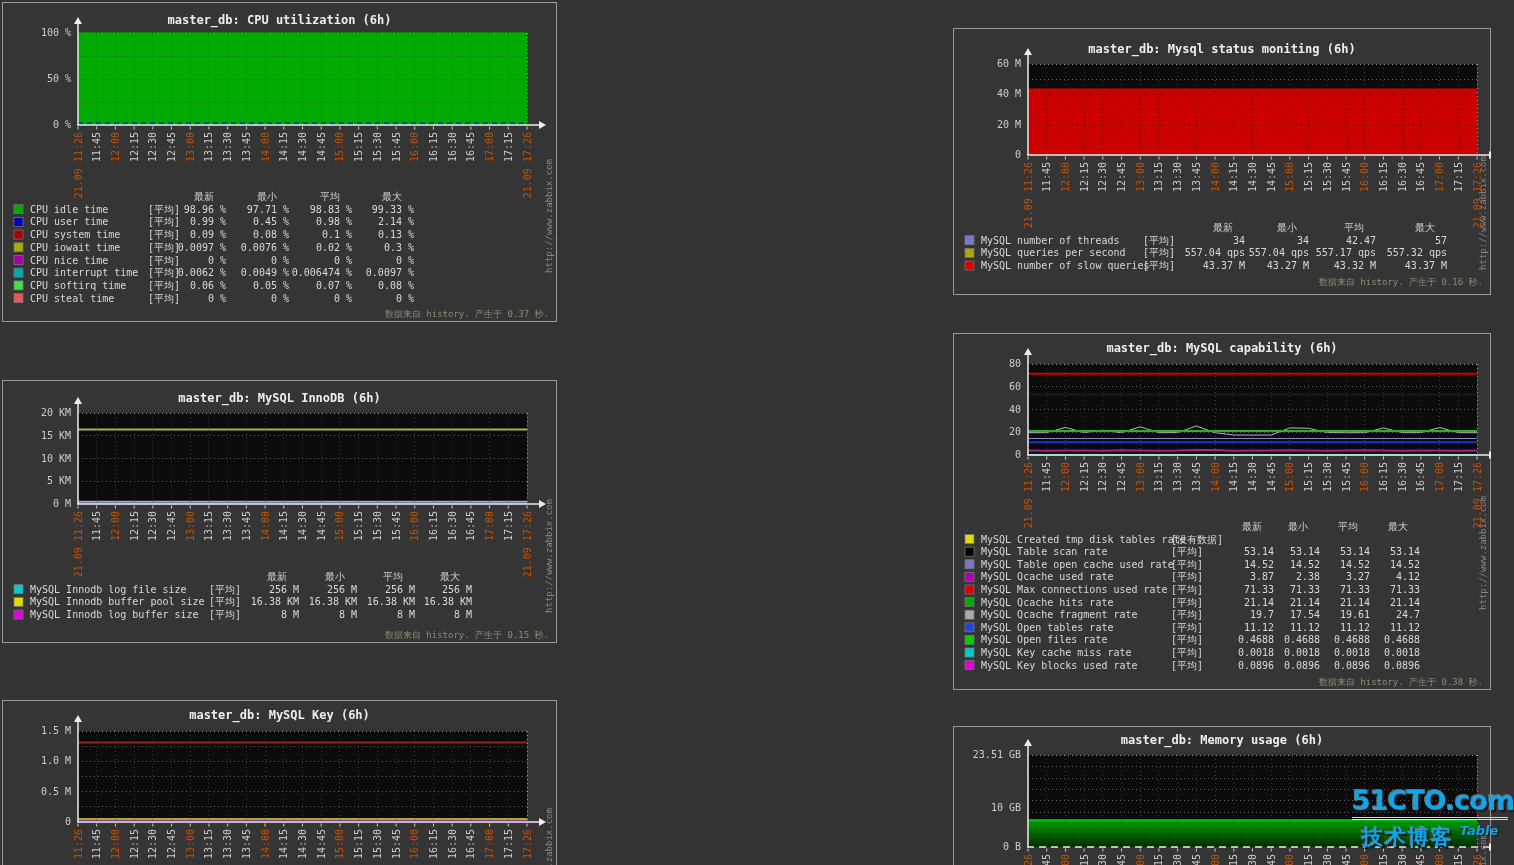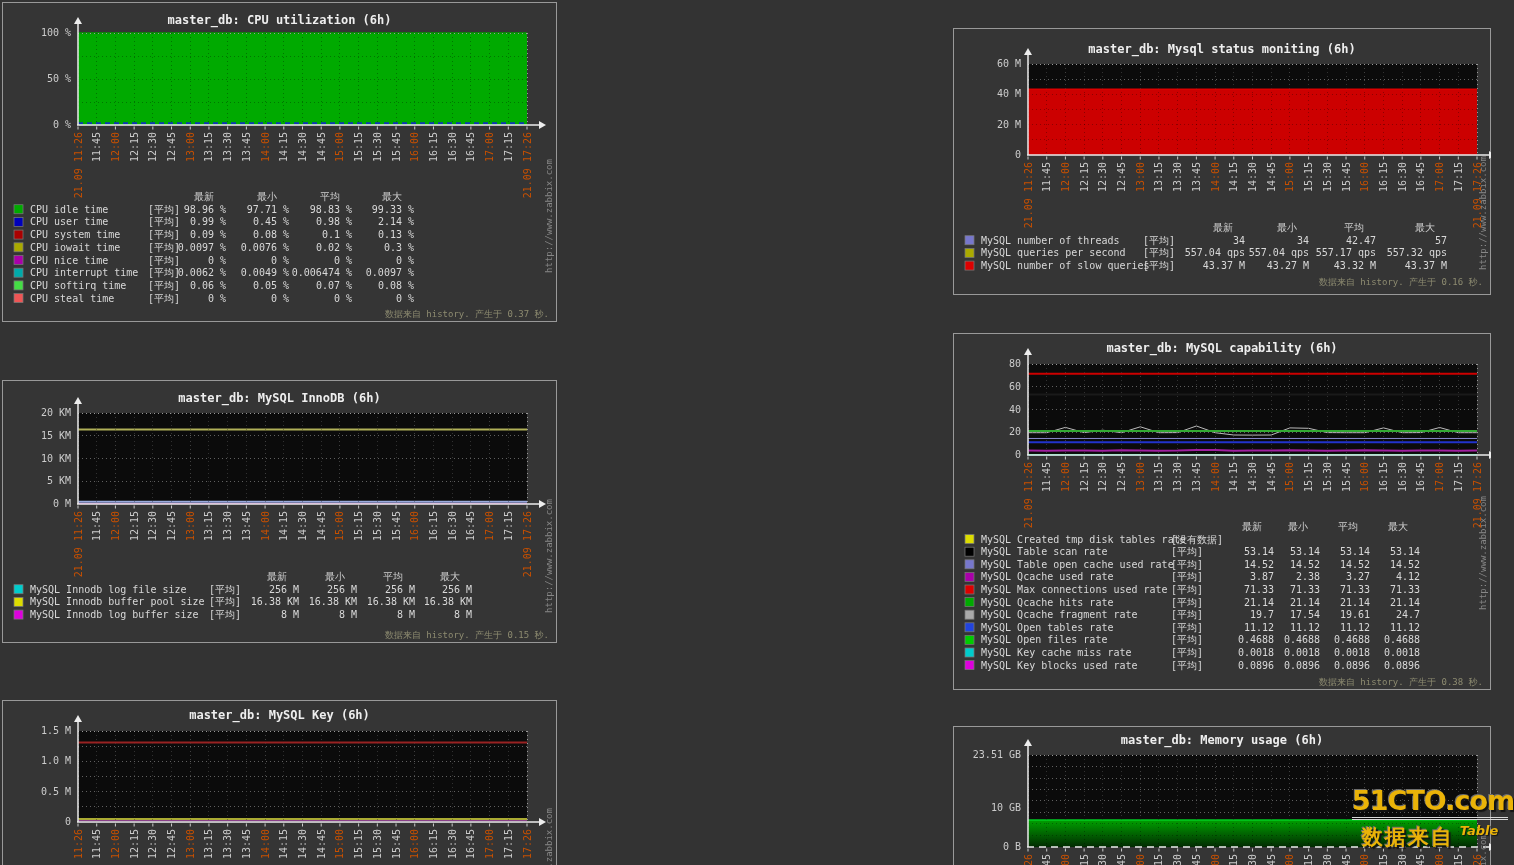--- a/index.html
+++ b/index.html
@@ -6,21 +6,21 @@
   body{
     width:1514px;height:865px;overflow:hidden;position:relative;
     background:#333333;
     font-family:"DejaVu Sans Mono", monospace;
   }
   #panels{position:absolute;left:0;top:0;width:1514px;height:716px;}
   #panels svg{position:absolute;}
   svg text{font-family:"DejaVu Sans Mono", monospace;}
   .watermark{
     position:absolute;left:1352px;top:786px;width:156px;
-    text-align:center;color:#eab308;z-index:5;
+    text-align:center;color:#0ea5e9;z-index:5;
     font-family:"DejaVu Sans", sans-serif;
   }
   .wm1{
     font-size:27px;font-weight:bold;letter-spacing:-1px;line-height:30px;
     text-shadow:2px 2px 1px #141414, -1px -1px 0 #6e6e6e;
     border-bottom:3px double #d8d8d8;padding-bottom:1px;
   }
   .wm-row{margin-top:3px;white-space:nowrap;}
   .wm2{
     font-size:21px;font-weight:bold;letter-spacing:2px;
@@ -1000,15 +1000,15 @@
       <text x="68" y="29" text-anchor="end" dominant-baseline="middle" font-size="10" fill="#CCCCCC">23.51 GB</text>
       <text x="68" y="81.8677158655891" text-anchor="end" dominant-baseline="middle" font-size="10" fill="#CCCCCC">10 GB</text>
       <text x="68" y="121" text-anchor="end" dominant-baseline="middle" font-size="10" fill="#CCCCCC">0 B</text>
       <text transform="translate(533 165) rotate(-90)" text-anchor="middle" font-size="9" fill="#878787">http://www.zabbix.com</text>
     </svg>
   </div>
 
 <div class="watermark">
   <div class="wm1">51CTO.com</div>
   <div class="wm-row">
-    <span class="wm2">数据来自</span><span class="wm3">Table</span>
+    <span class="wm2">技术博客</span><span class="wm3">Table</span>
   </div>
 </div>
 
 </body></html>

